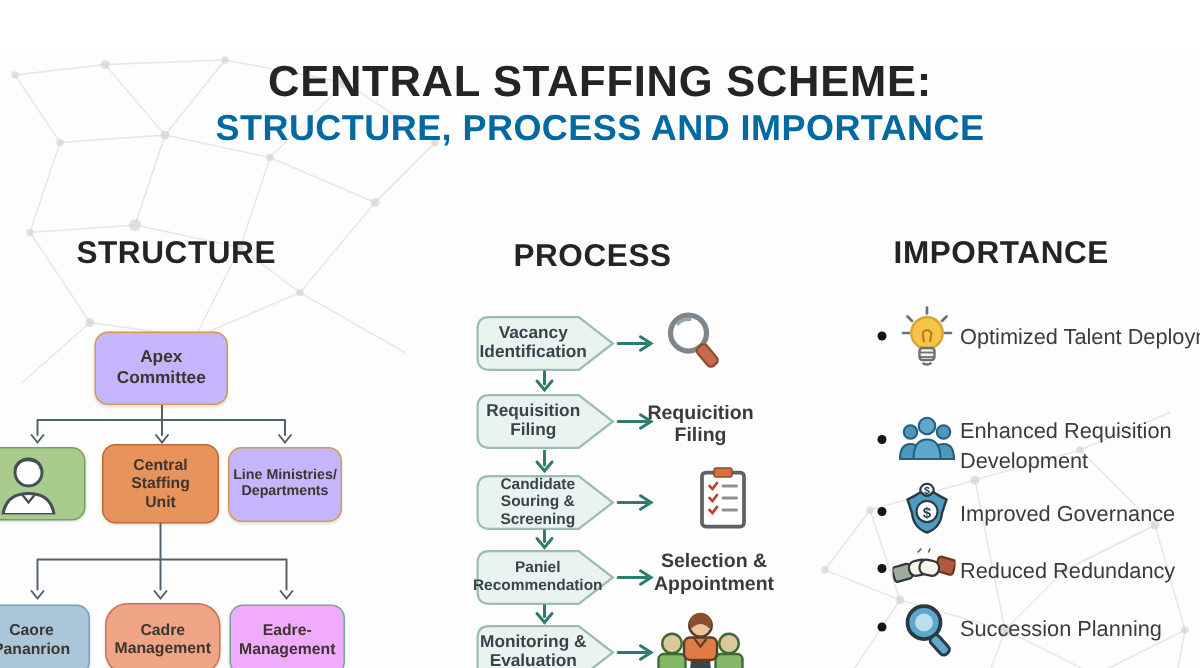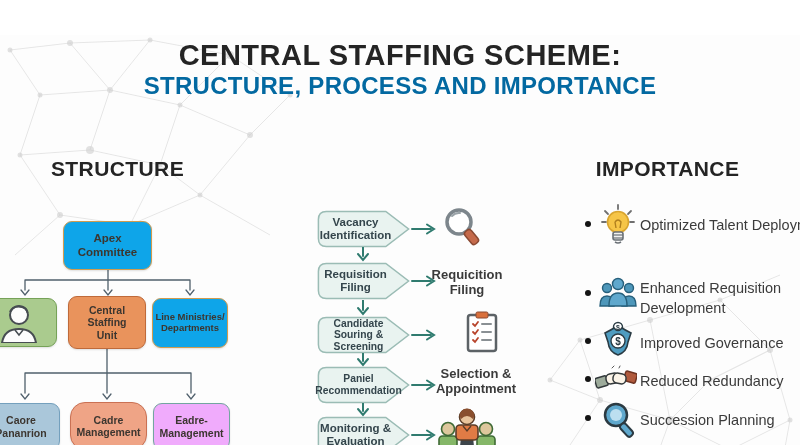--- a/index.html
+++ b/index.html
@@ -15,21 +15,21 @@
           font-size:24px;font-weight:800;letter-spacing:.3px;color:#0369a1;}
 
   .colhead{position:absolute;font-size:21px;font-weight:800;color:#242424;
            text-align:center;letter-spacing:.4px;}
 
   .obox{position:absolute;border-radius:9px;border:1.5px solid;display:flex;
         align-items:center;justify-content:center;text-align:center;
         font-weight:600;color:#3c3630;box-shadow:0 1px 2px rgba(0,0,0,.12);
         box-sizing:border-box;}
   .obox .lbl{white-space:pre-line;line-height:1.15;}
-  .box-yellow{background:#0ea5e9;border-color:#d09c4f;}
+  .box-yellow{background:#c4b5fd;border-color:#d09c4f;}
   .box-green {background:#aacb8e;border-color:#76a258;}
   .box-orange{background:#e9935c;border-color:#bf6a3a;}
   .box-blue  {background:#aac7da;border-color:#74a0bd;}
   .box-salmon{background:#efa486;border-color:#ca7154;}
   .box-teal  {background:#f0abfc;border-color:#73a5a0;}
 
   .pbox{position:absolute;width:93px;height:38px;}
   .pbox svg.pshape{position:absolute;left:0;top:0;width:100%;height:100%;}
   .pbox .plbl{position:absolute;left:0;top:0;right:16px;bottom:0;display:flex;
         align-items:center;justify-content:center;text-align:center;
@@ -103,20 +103,21 @@
         <circle cx="190" cy="190" r="3"></circle>
       <circle cx="110" cy="215" r="2.5"></circle>
         <circle cx="10" cy="120" r="2.5"></circle>
     </g>
   </svg>
 
   <div class="title1">CENTRAL STAFFING SCHEME:</div>
   <div class="title2">STRUCTURE, PROCESS AND IMPORTANCE</div>
 
   <div class="colhead" style="left:30px;top:122px;width:175px;">STRUCTURE</div>
+  <div class="colhead" style="left:320px;top:124px;width:150px;">PROCESS</div>
   <div class="colhead" style="left:585px;top:122px;width:165px;">IMPORTANCE</div>
 
   <svg class="abs" style="left:0;top:180px;" width="240" height="250" viewBox="0 0 240 250">
     <g stroke="#50606c" stroke-width="1.3" fill="none" stroke-linecap="round">
       <path d="M108 55 V65 M25 65 H190 M25 65 V75 M108 65 V75 M190 65 V75"></path>
       <polyline points="21,75 25,80 29,75"></polyline>
         <polyline points="104,75 108,80 112,75"></polyline>
         <polyline points="186,75 190,80 194,75"></polyline>
       <path d="M107 134 V158 M25 158 H191 M25 158 V178 M107 158 V178 M191 158 V178"></path>
       <polyline points="21,179 25,184 29,179"></polyline>

